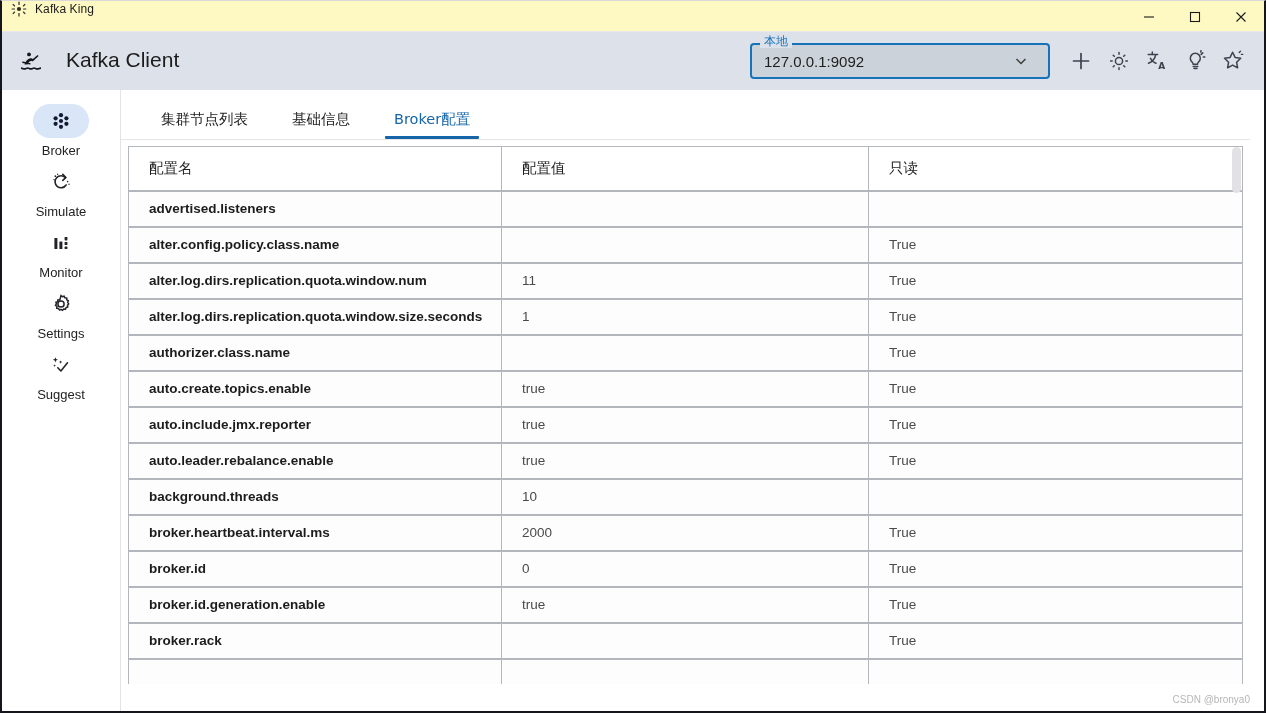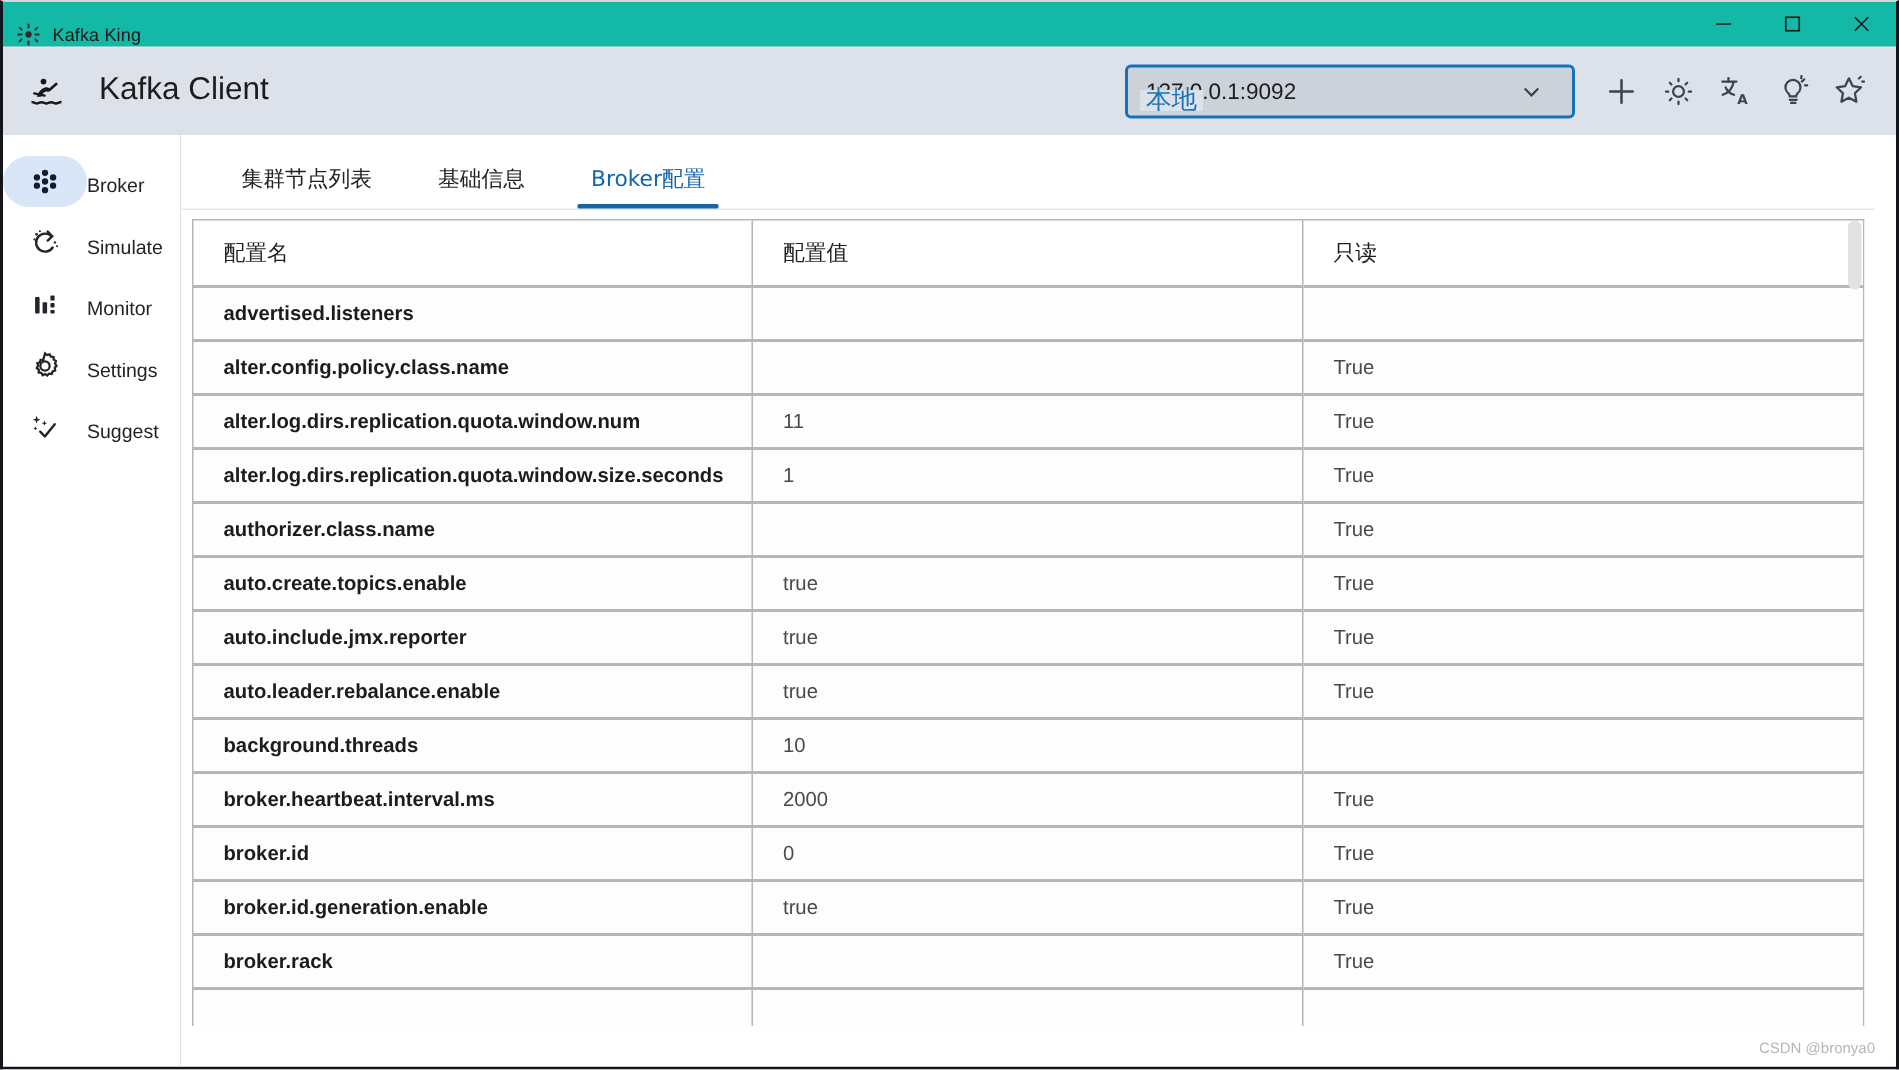--- a/index.html
+++ b/index.html
@@ -16,23 +16,23 @@
     border-left: 2px solid #14161c;
     border-right: 2px solid #14161c;
     border-bottom: 2px solid #14161c;
     border-top: 1px solid #d9d9d9;
     overflow: hidden;
   }
 
   
   .titlebar {
     height: 31px;
-    background: #14b8a6;
+    background: #fef9c3;
     display: flex;
-    align-items: flex-end;
+    align-items: flex-start;
     border-bottom: 1px solid #e8e8e8;
     flex: 0 0 auto;
   }
   .titlebar-left { display: flex; align-items: center; padding-left: 9px; gap: 8px; }
   .app-glyph { width: 16px; height: 16px; display: block; }
   .titlebar-title {
     font-size: 12px; color: #1b1b1b; letter-spacing: .1px;
     font-family: "Liberation Sans", sans-serif;
   }
   .titlebar-spacer { flex: 1; }
@@ -73,24 +73,23 @@
   }
   .combo-value {
     font-size: 15px; color: #1d1d1d;
     font-family: "Liberation Sans", sans-serif;
     flex: 1;
   }
   .combo-label {
     position: absolute; top: -9px; left: 10px;
     background: #dde2ea;
     padding: 0 4px;
-    font-size: 17px; color: #1673ba;
+    font-size: 12px; color: #1673ba;
     font-family: "DejaVu Sans", sans-serif;
     line-height: 14px;
-    margin-top: 26px;
   }
   .combo-arrow { width: 14px; height: 14px; margin-right: 4px; }
 
   .hicon {
     width: 38px; height: 38px;
     display: flex; align-items: center; justify-content: center;
     cursor: pointer;
   }
 
   
@@ -98,21 +97,21 @@
 
   
   .sidebar {
     width: 119px;
     background: #ffffff;
     border-right: 1px solid #e3e3e3;
     padding-top: 14px;
     flex: 0 0 119px;
   }
   .side-item {
-    display: flex; flex-direction: row; align-items: center;
+    display: flex; flex-direction: column; align-items: center;
     margin-bottom: 7px; cursor: pointer;
   }
   .side-pill {
     width: 56px; height: 34px;
     border-radius: 17px;
     display: flex; align-items: center; justify-content: center;
   }
   .side-item.active .side-pill { background: #d9e6f8; }
   .side-label {
     font-size: 13px; color: #232323; margin-top: 5px;

